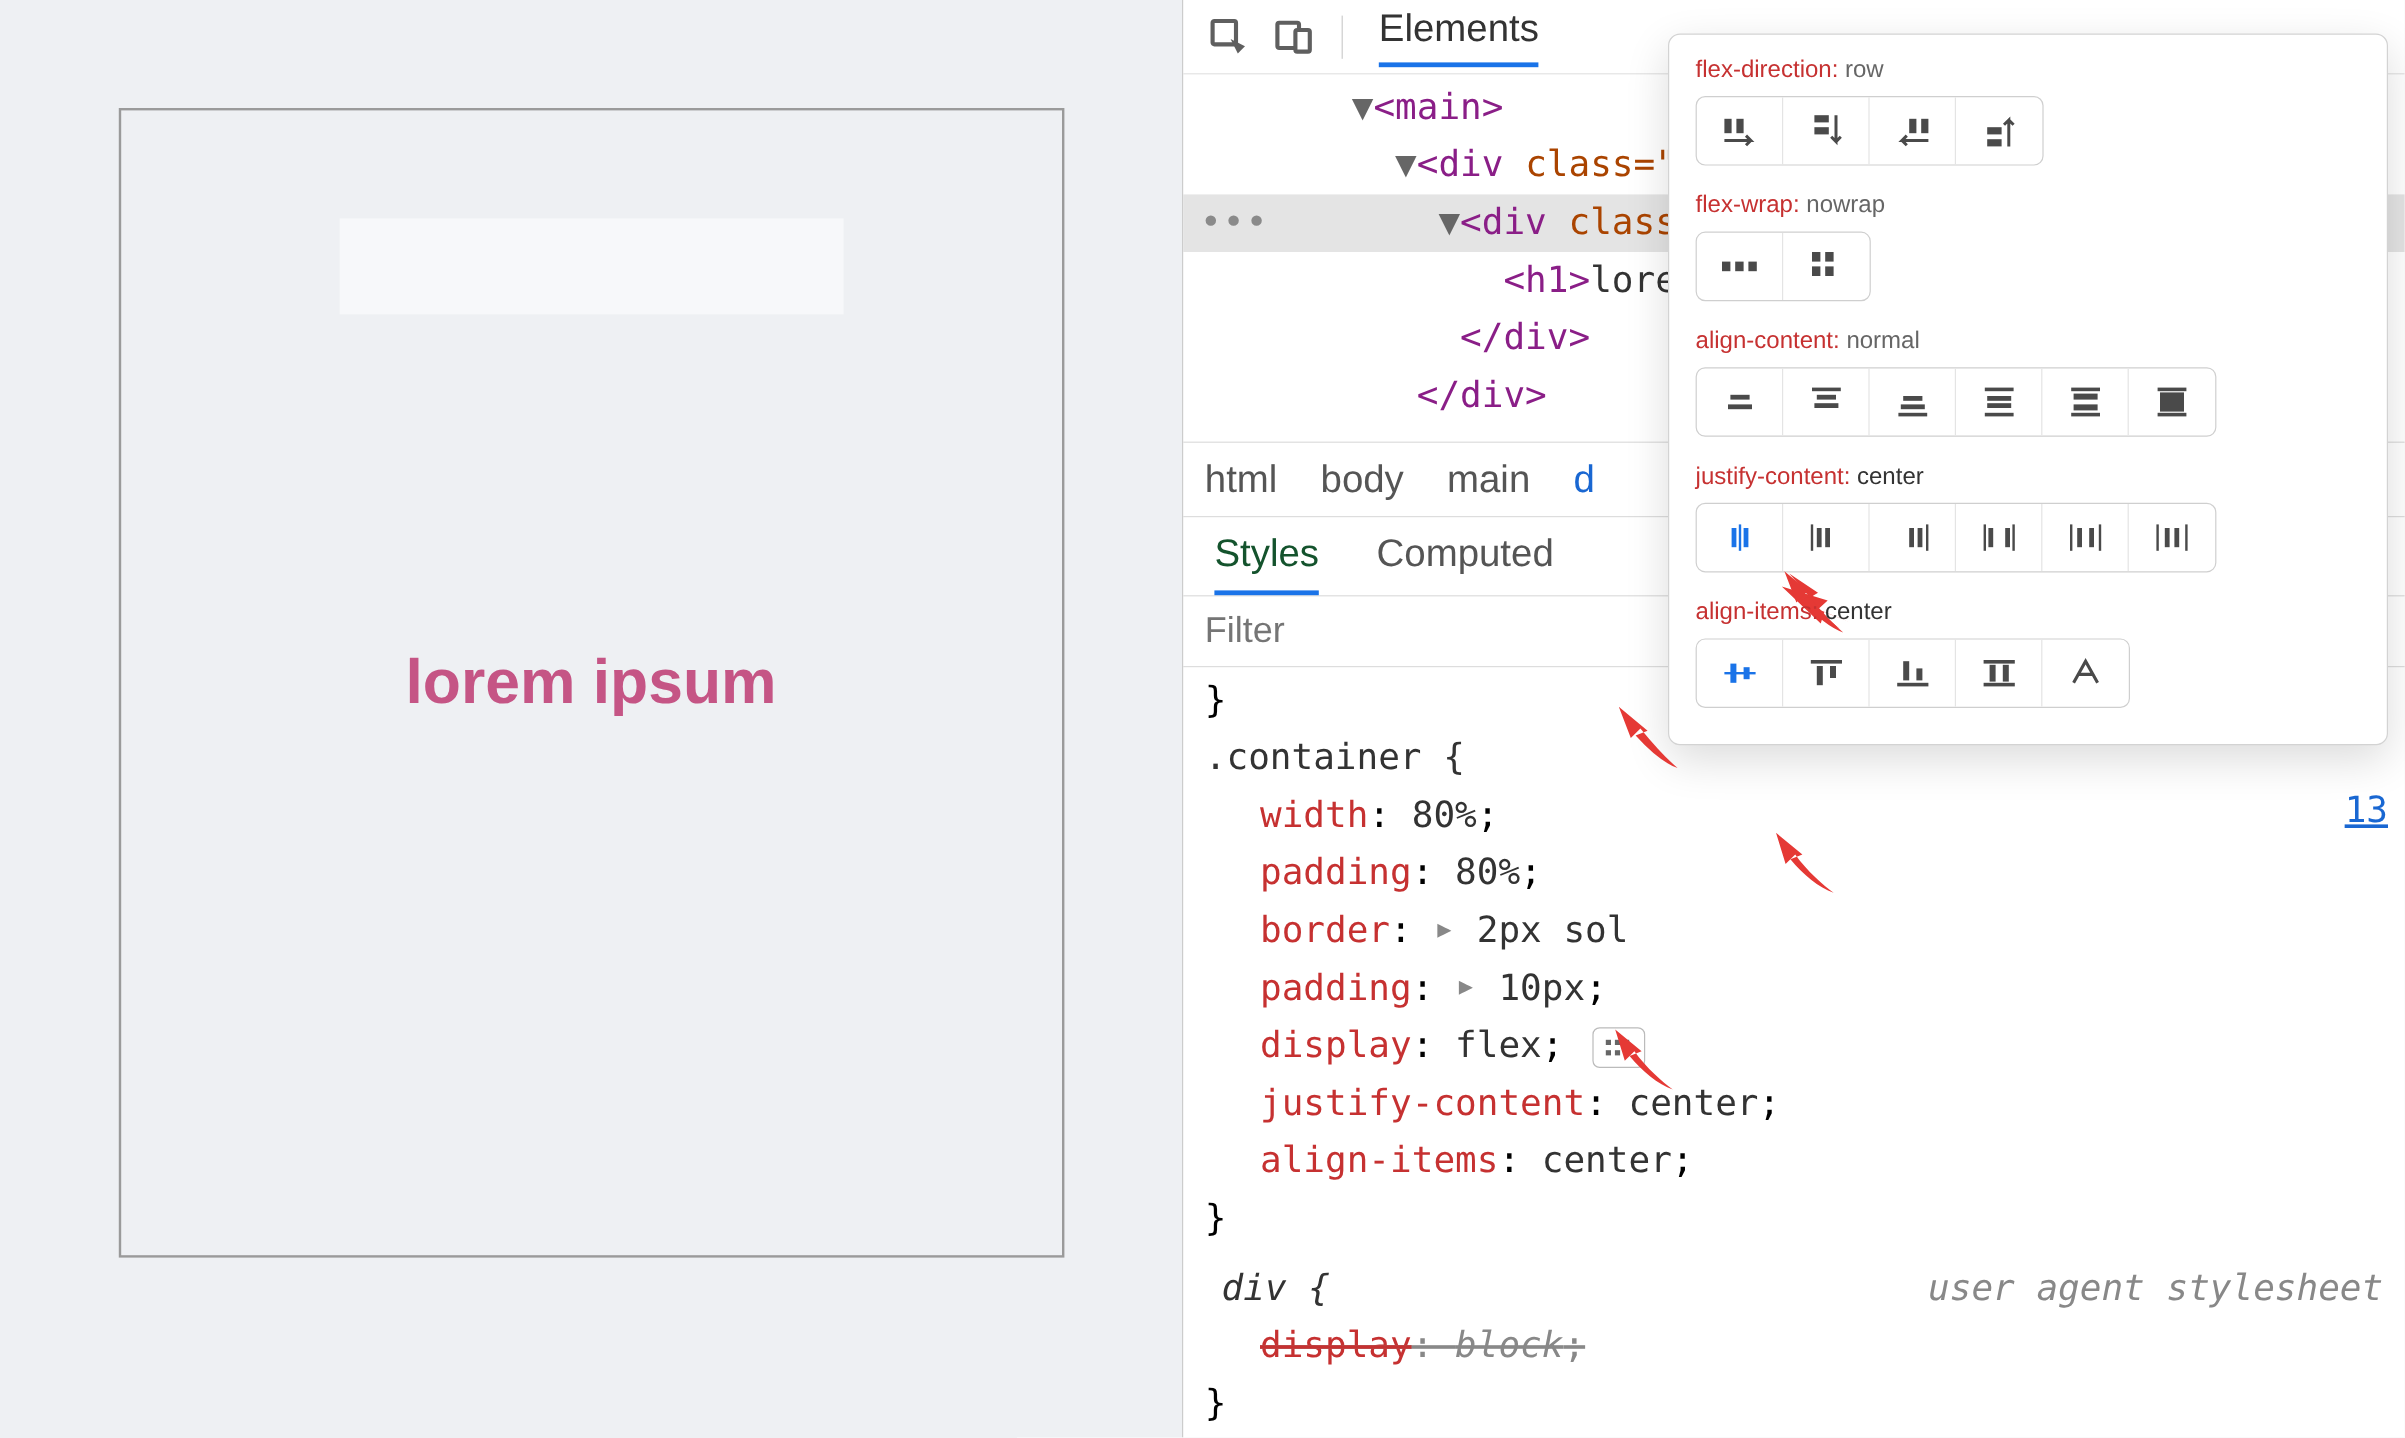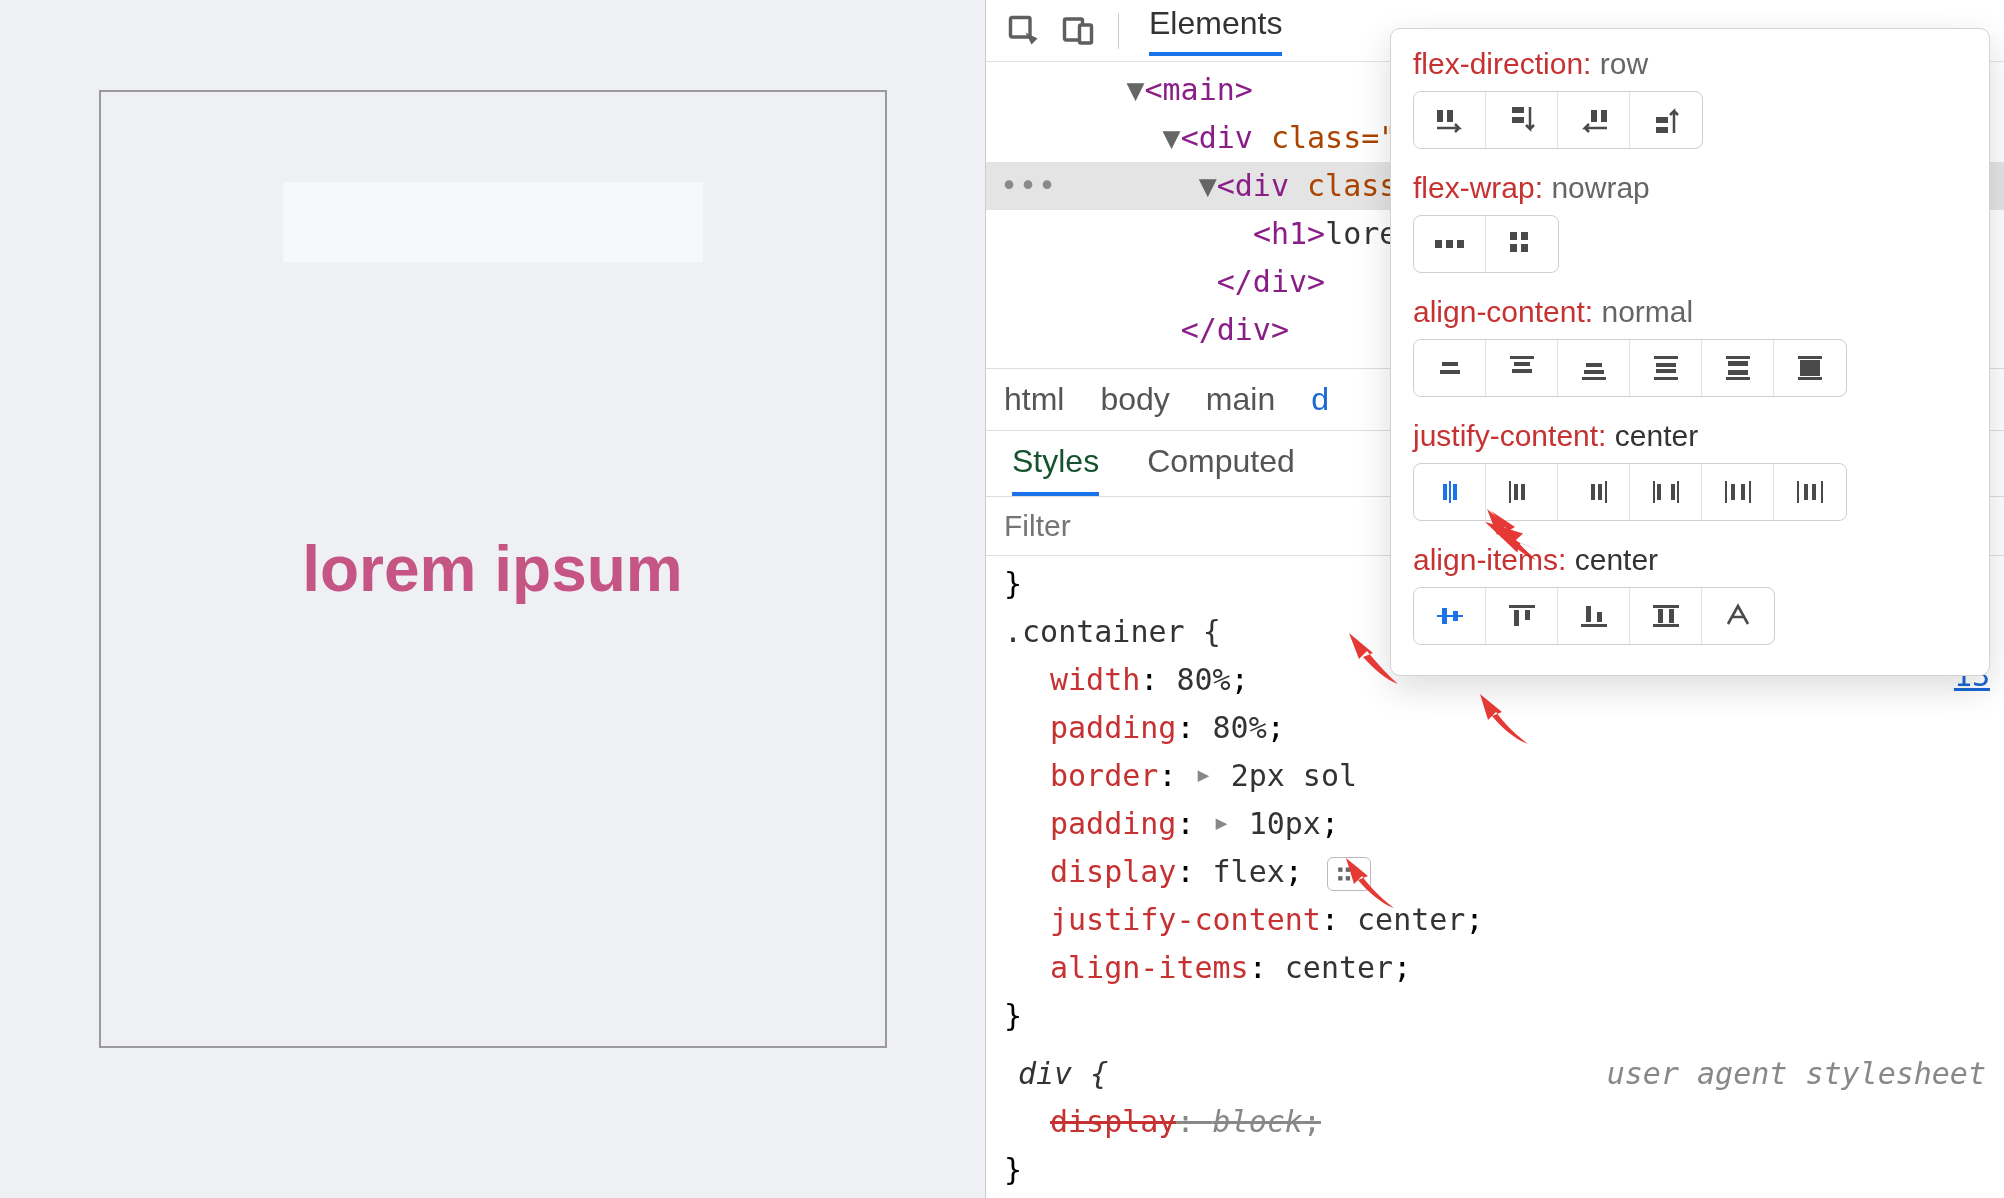--- a/index.html
+++ b/index.html
@@ -32,21 +32,21 @@
   .highlight-box {
     position: absolute;
     top: 90px;
     left: 50%;
     transform: translateX(-50%);
     width: 420px;
     height: 80px;
     background: rgba(255,255,255,0.55);
   }
   .container h1 {
-    font-size: 64px;
+    font-size: 52px;
     font-weight: 600;
     color: #c55585;
   }
 
   .devtools {
     flex: 1;
     background: #ffffff;
     border-left: 1px solid #ccc;
     display: flex;
     flex-direction: column;
@@ -161,21 +161,21 @@
     position: absolute;
     top: 28px;
     right: 14px;
     width: 600px;
     background: #fff;
     border: 1px solid #d3d3d3;
     border-radius: 10px;
     box-shadow: 0 12px 36px rgba(0,0,0,0.14);
     padding: 18px 22px 26px 22px;
     font-family: -apple-system, BlinkMacSystemFont, sans-serif;
-    font-size: 30px;
+    font-size: 20px;
   }
   .popover .section { margin-bottom: 22px; }
   .popover .label { color:#c63131; }
   .popover .label .v { color:#666; }
   .btn-row {
     display: flex;
     border: 1px solid #cfcfcf;
     border-radius: 8px;
     margin-top: 10px;
     width: max-content;

